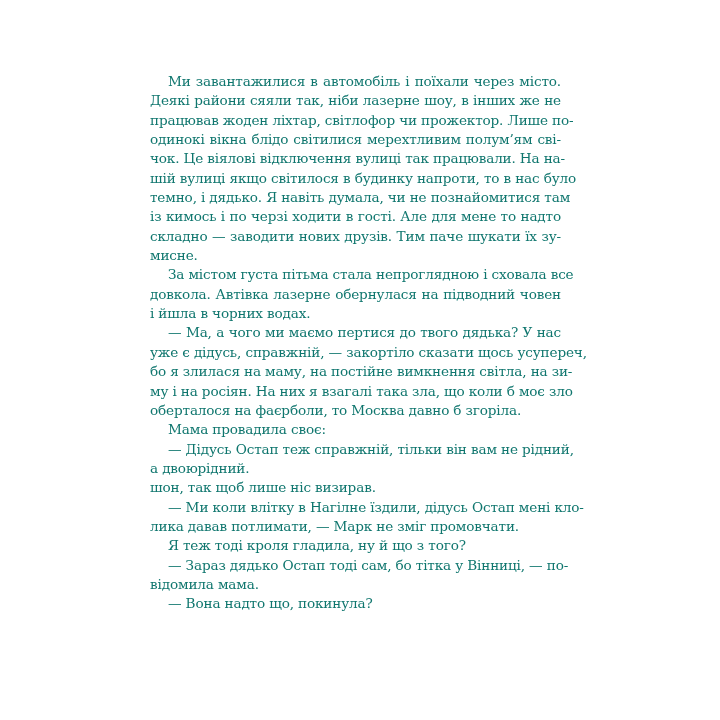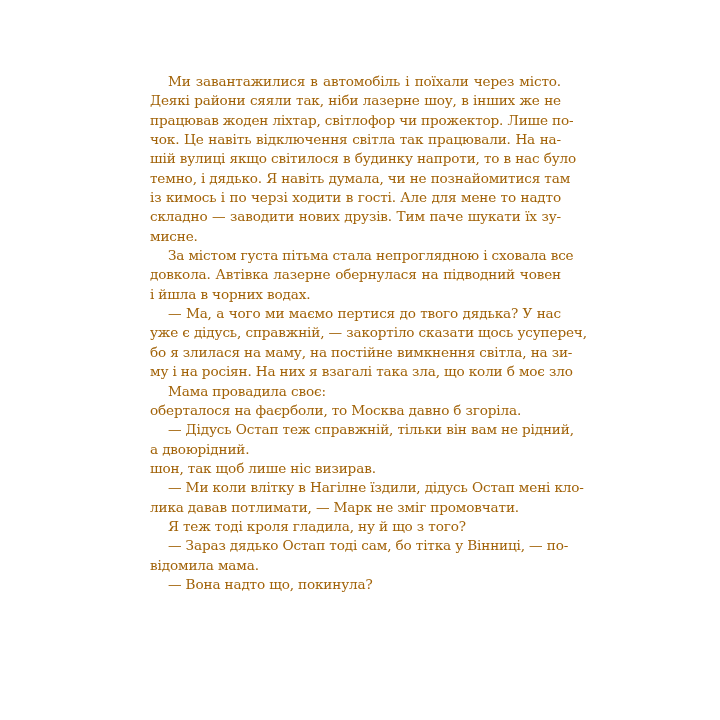--- a/index.html
+++ b/index.html
@@ -5,55 +5,56 @@
   html, body { margin: 0; padding: 0; background: #ffffff; }
   body { width: 720px; height: 720px; position: relative; overflow: hidden; }
   .page {
     position: absolute;
     left: 150px;
     top: 72px;
     width: 411px;
     font-family: "DejaVu Serif", "Liberation Serif", serif;
     font-size: 13.6px;
     line-height: 19.35px;
-    color: #a16207;
+    color: #0f766e;
   }
   .line {
     display: block;
     white-space: nowrap;
     text-align: justify;
     text-align-last: justify;
     height: 19.35px;
     letter-spacing: -0.15px;
   }
   .line.last { text-align-last: left; }
   .line.indent { padding-left: 18px; }
 </style>
 </head>
 <body>
 
 <div class="page" id="page">
     <span class="line indent">Ми завантажилися в автомобіль і поїхали через місто.</span>
     <span class="line">Деякі райони сяяли так, ніби лазерне шоу, в інших же не</span>
     <span class="line">працював жоден ліхтар, світлофор чи прожектор. Лише по-</span>
-    <span class="line">чок. Це навіть відключення світла так працювали. На на-</span>
+    <span class="line">одинокі вікна блідо світилися мерехтливим полум’ям сві-</span>
+    <span class="line">чок. Це віялові відключення вулиці так працювали. На на-</span>
     <span class="line">шій вулиці якщо світилося в будинку напроти, то в нас було</span>
     <span class="line">темно, і дядько. Я навіть думала, чи не познайомитися там</span>
     <span class="line">із кимось і по черзі ходити в гості. Але для мене то надто</span>
     <span class="line">складно — заводити нових друзів. Тим паче шукати їх зу-</span>
     <span class="line last">мисне.</span>
     <span class="line indent">За містом густа пітьма стала непроглядною і сховала все</span>
     <span class="line">довкола. Автівка лазерне обернулася на підводний човен</span>
     <span class="line last">і йшла в чорних водах.</span>
     <span class="line indent">— Ма, а чого ми маємо пертися до твого дядька? У нас</span>
     <span class="line">уже є дідусь, справжній, — закортіло сказати щось усупереч,</span>
     <span class="line">бо я злилася на маму, на постійне вимкнення світла, на зи-</span>
     <span class="line">му і на росіян. На них я взагалі така зла, що коли б моє зло</span>
+    <span class="line last">оберталося на фаєрболи, то Москва давно б згоріла.</span>
     <span class="line indent last">Мама провадила своє:</span>
-    <span class="line last">оберталося на фаєрболи, то Москва давно б згоріла.</span>
     <span class="line indent">— Дідусь Остап теж справжній, тільки він вам не рідний,</span>
     <span class="line last">а двоюрідний.</span>
     <span class="line last">шон, так щоб лише ніс визирав.</span>
     <span class="line indent">— Ми коли влітку в Нагілне їздили, дідусь Остап мені кло-</span>
     <span class="line last">лика давав потлимати, — Марк не зміг промовчати.</span>
     <span class="line indent last">Я теж тоді кроля гладила, ну й що з того?</span>
     <span class="line indent">— Зараз дядько Остап тоді сам, бо тітка у Вінниці, — по-</span>
     <span class="line last">відомила мама.</span>
     <span class="line indent last">— Вона надто що, покинула?</span>
   </div>

